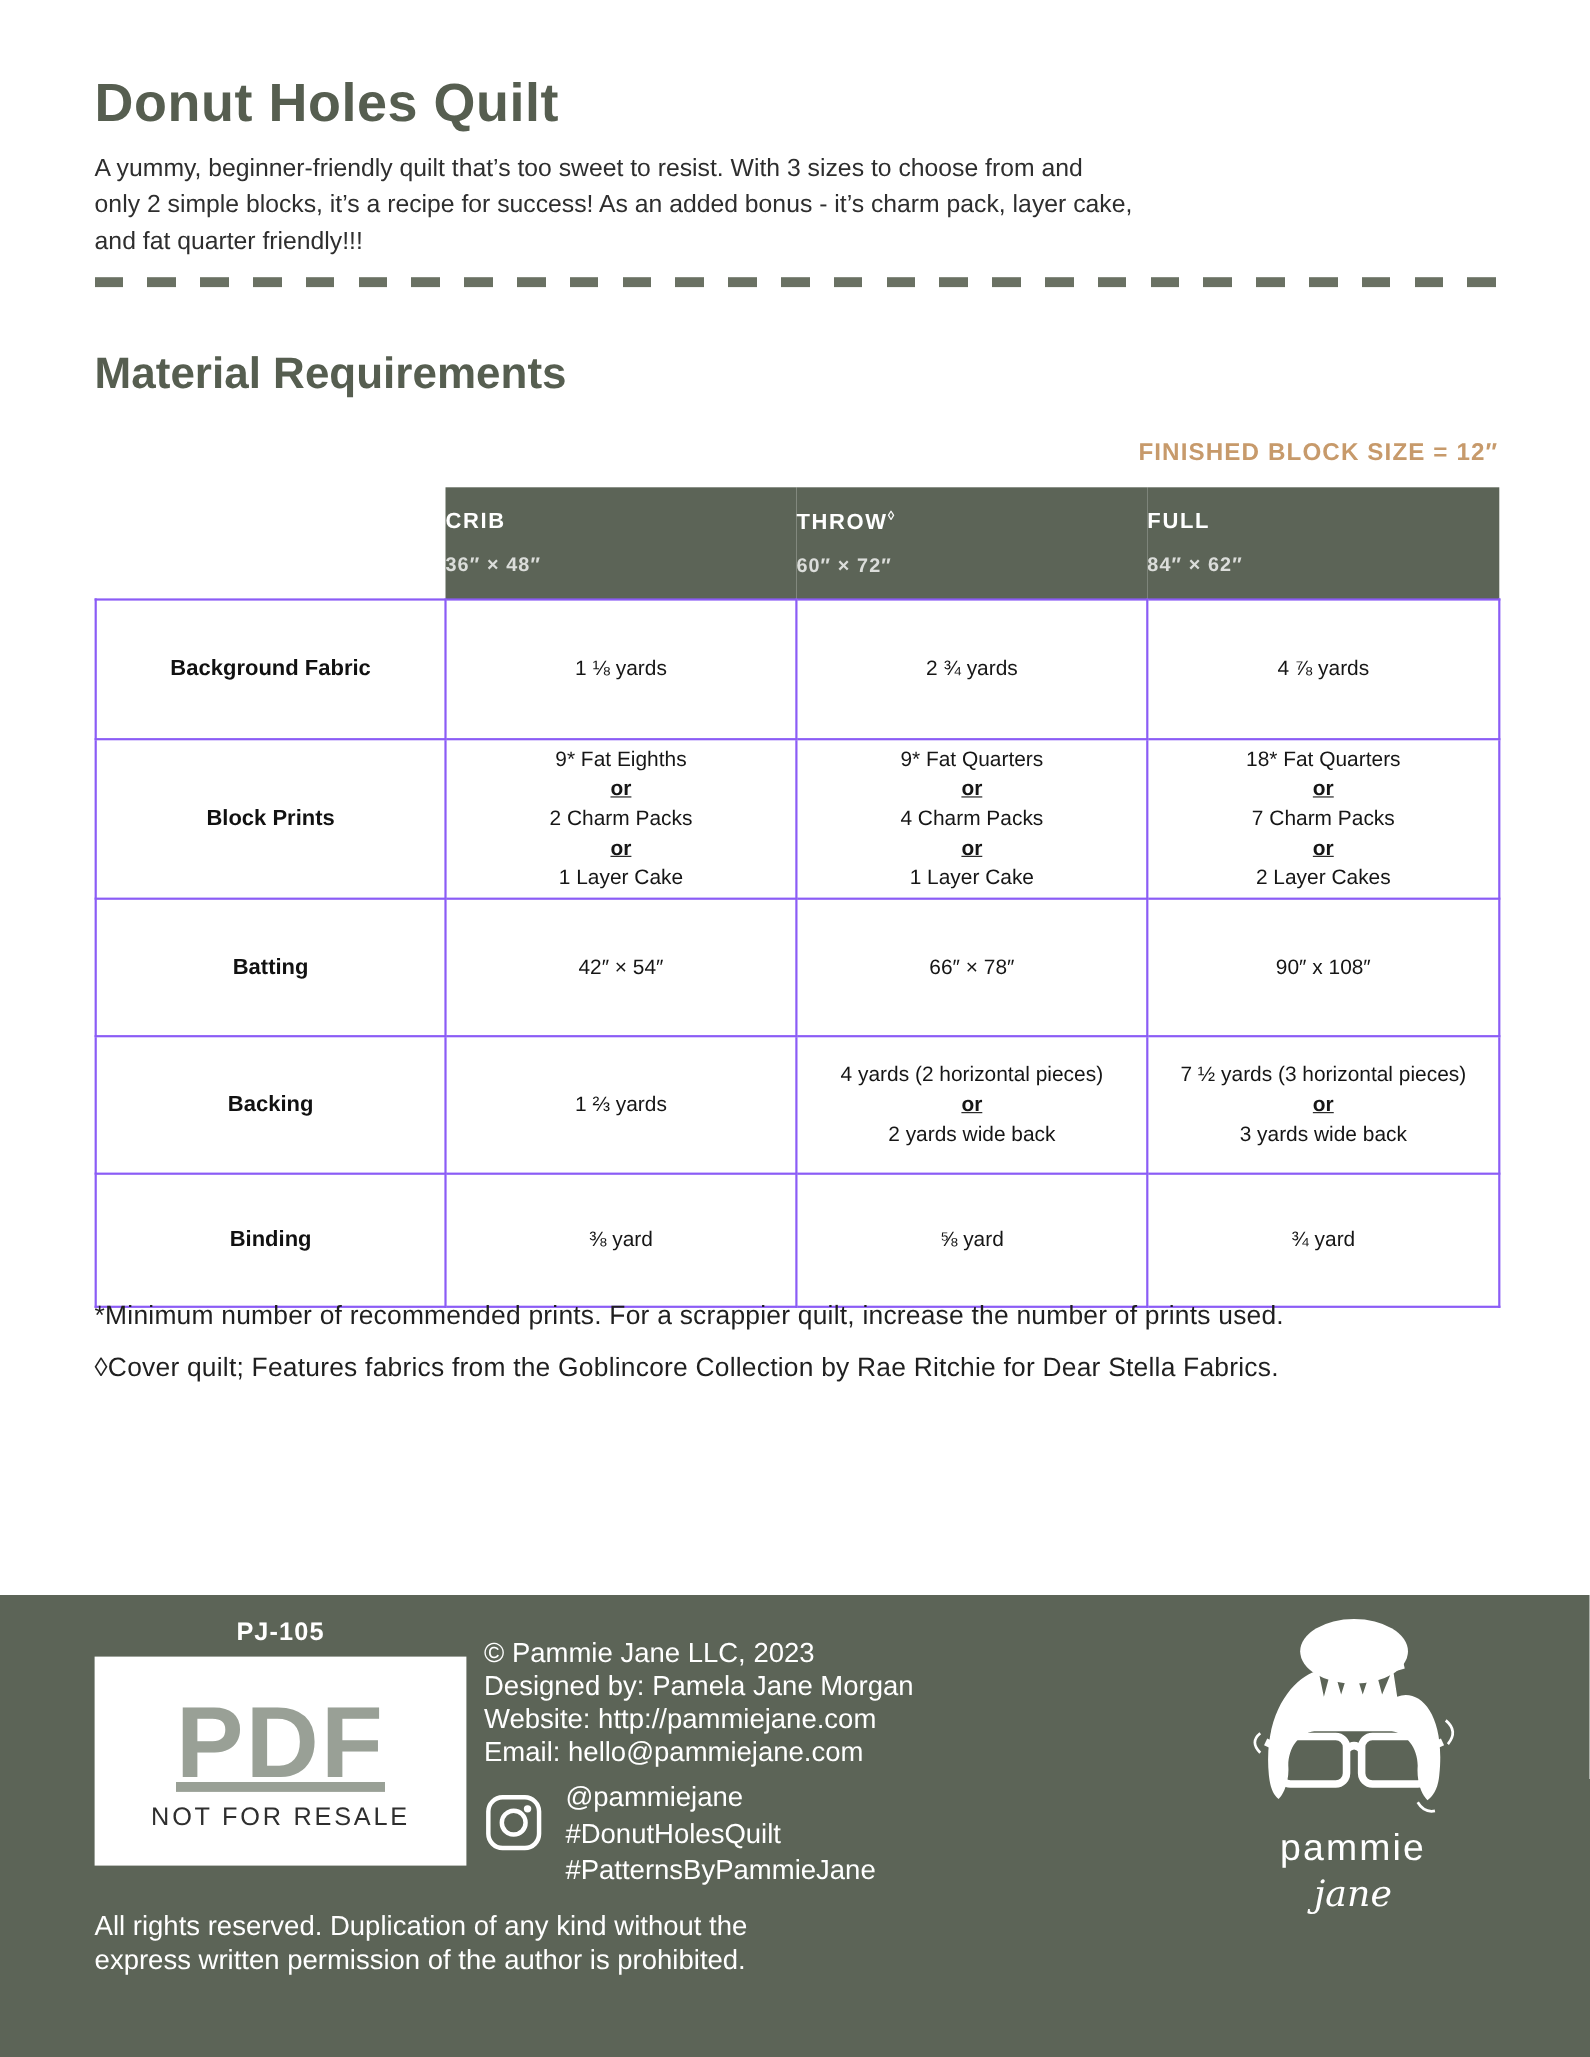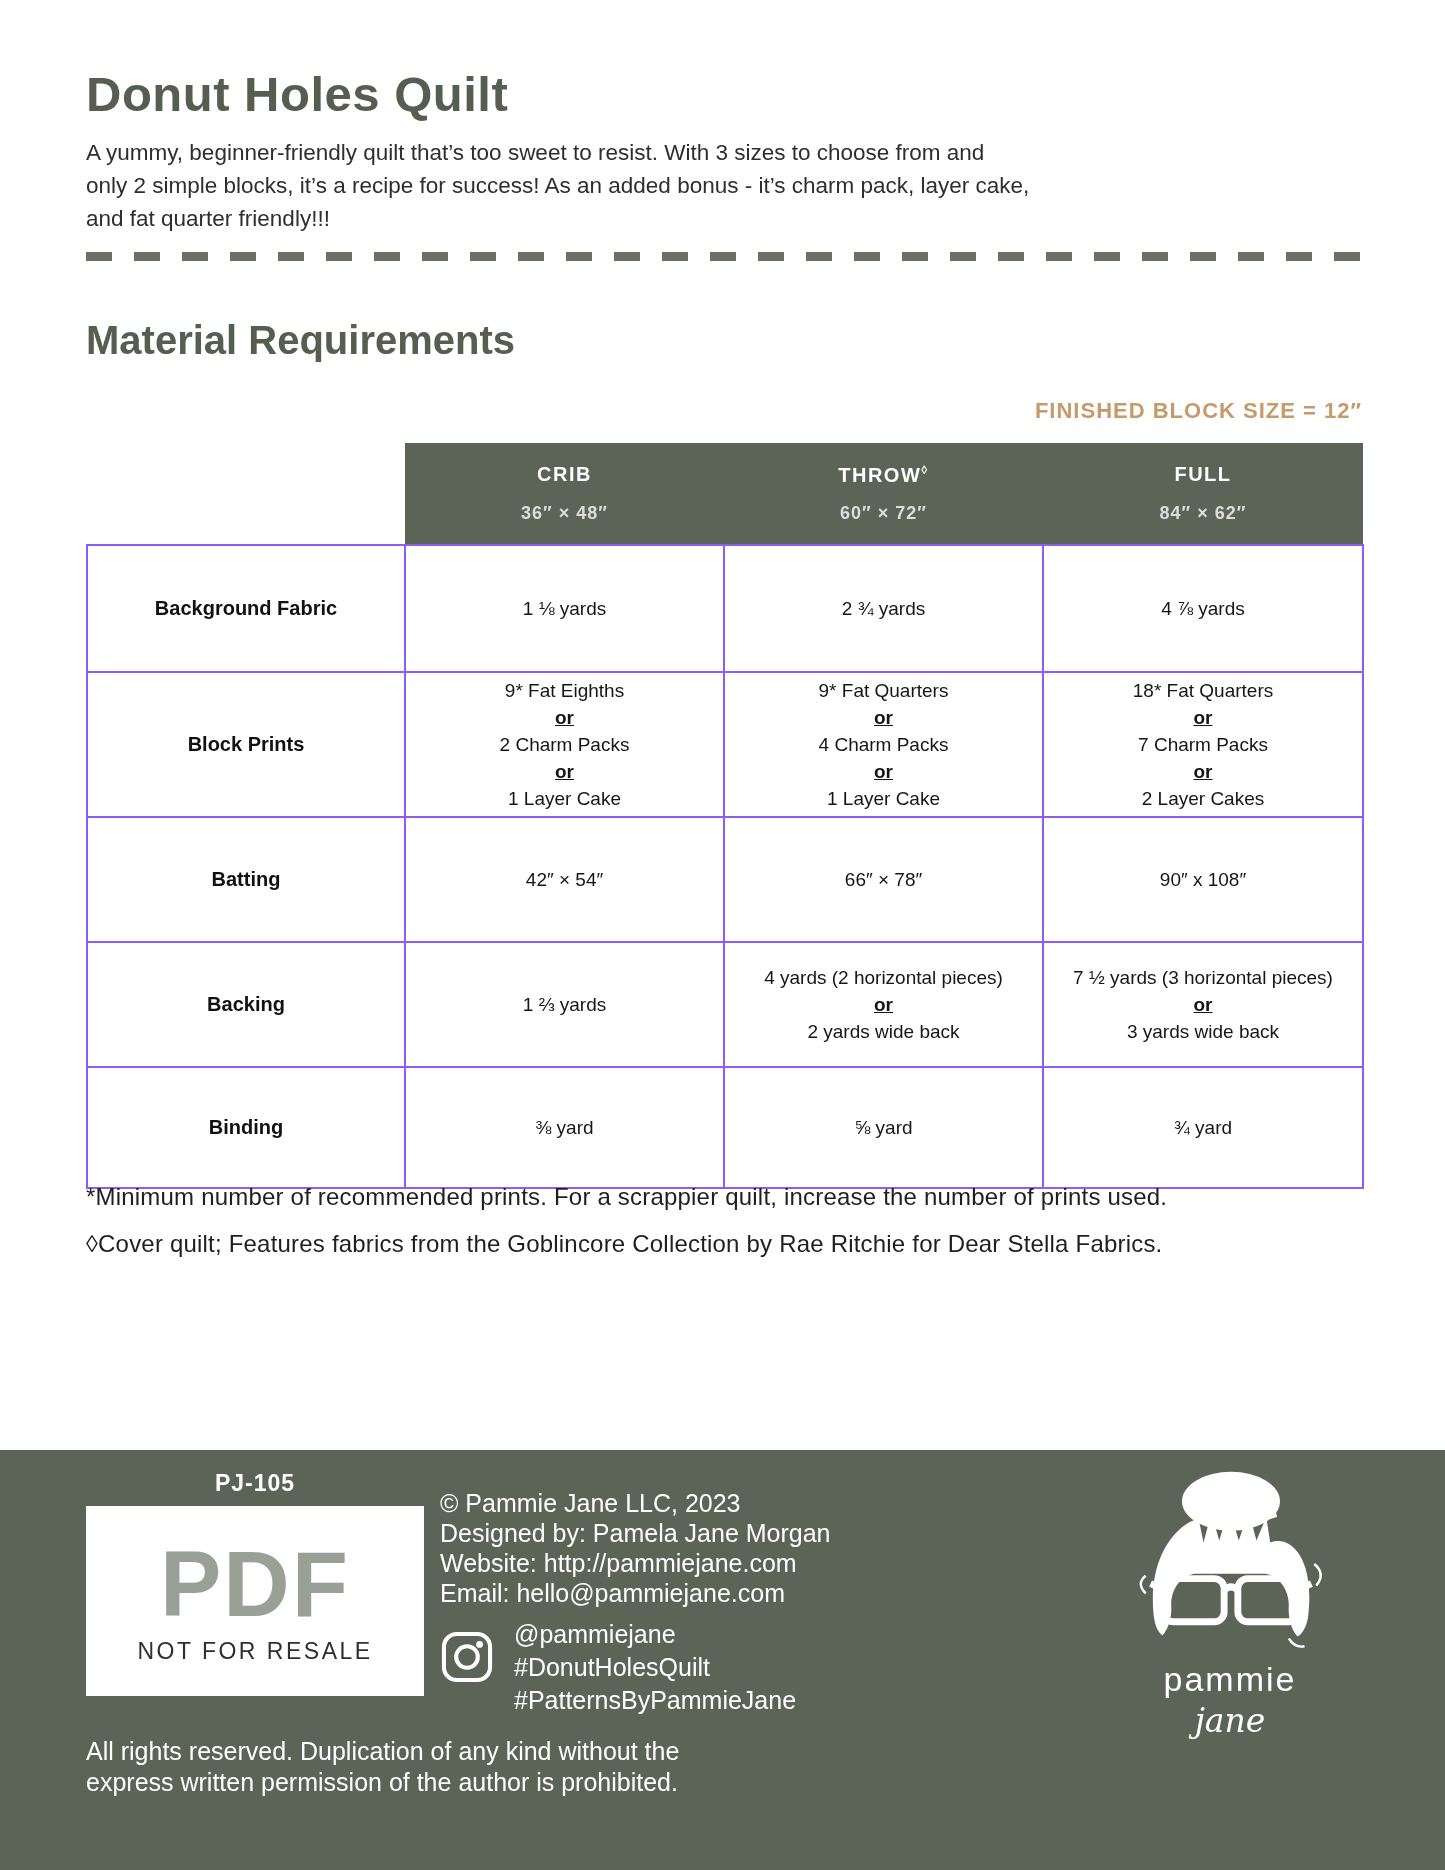--- a/index.html
+++ b/index.html
@@ -33,21 +33,21 @@
   #materials-table{
     left:86px;top:443px;width:1276px;border-collapse:collapse;table-layout:fixed;
   }
   #materials-table col.c0{width:318px}
   #materials-table col.c1{width:319px}
   #materials-table col.c2{width:319px}
   #materials-table col.c3{width:320px}
   #materials-table tr.head{height:102px;}
   #materials-table tr.head td.corner{border:none;background:transparent;}
   #materials-table tr.head th{
-    border:none;background:#5c6457;vertical-align:middle;text-align:center;padding:0;
+    border:none;background:#5c6457;vertical-align:middle;text-align:left;padding:0;
   }
   .col-name{font-size:20px;font-weight:700;color:#ffffff;letter-spacing:1.5px;}
   .col-name sup{font-size:12px;}
   .col-size{font-size:18px;color:rgba(255,255,255,0.78);letter-spacing:1px;margin-top:17px;}
   #materials-table td{
     border:2px solid #8b5cf6;text-align:center;vertical-align:middle;
     font-size:19px;color:#161616;padding:4px 10px;background:#ffffff;
   }
   #materials-table td.label{font-weight:700;font-size:20px;color:#111;}
   .line{line-height:27px;}
@@ -65,21 +65,21 @@
     left:0;top:1450px;width:1445px;height:420px;background:#5c6457;color:#fff;
   }
   #pattern-number{
     position:absolute;left:86px;top:20px;width:338px;text-align:center;
     font-size:23px;font-weight:800;letter-spacing:1px;
   }
   #pdf-box{
     position:absolute;left:86px;top:56px;width:338px;height:190px;background:#ffffff;
     display:flex;flex-direction:column;align-items:center;justify-content:center;
   }
-  #pdf-label{font-size:92px;font-weight:800;color:#99a096;line-height:1;letter-spacing:2px;}
+  #pdf-label{font-size:92px;font-weight:800;color:#99a096;line-height:1;letter-spacing:2px;text-decoration:underline;}
   #not-for-resale{font-size:23px;color:#2f2f2f;letter-spacing:2.5px;margin-top:8px;}
   #copyright-block{position:absolute;left:440px;top:38px;font-size:25px;line-height:30px;}
   #insta-row{position:absolute;left:440px;top:168px;display:flex;align-items:flex-start;}
   #insta-icon{margin-top:12px;}
   #insta-text{margin-left:20px;font-size:25px;line-height:33px;}
   #logo-block{position:absolute;left:1093px;top:12px;width:274px;text-align:center;}
   #logo-name{font-size:34px;letter-spacing:2px;color:#fff;margin-top:-6px;}
   #logo-script{
     font-family:"DejaVu Serif", serif;font-style:italic;font-size:33px;color:#fff;margin-top:2px;
   }

